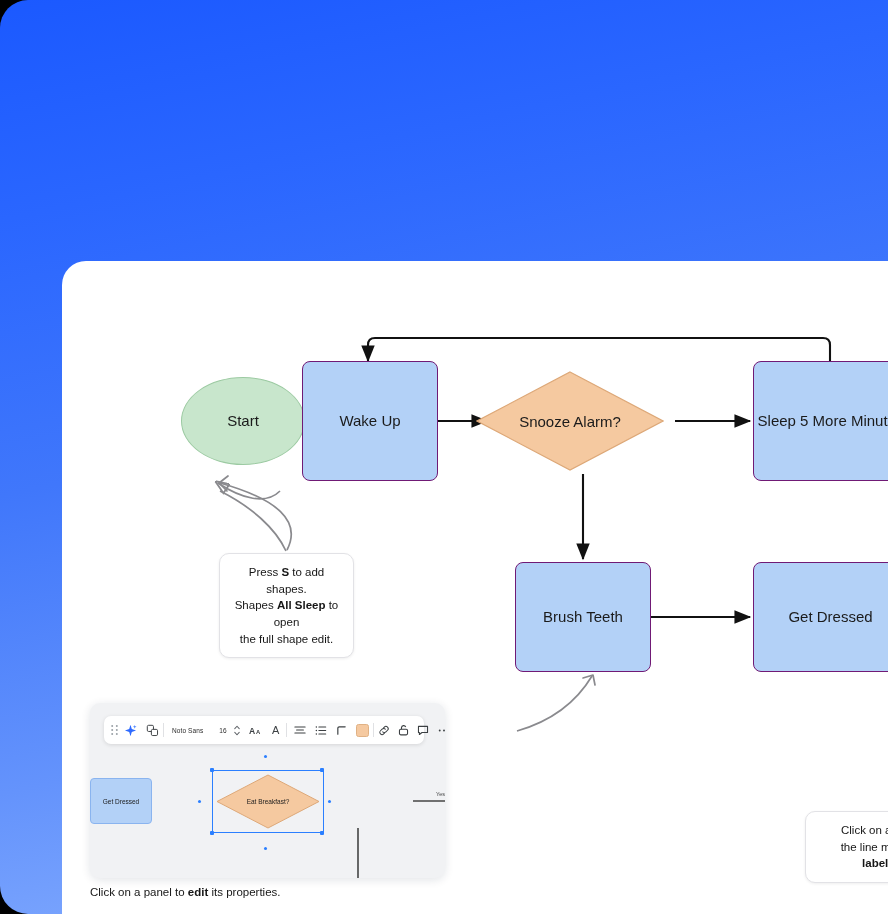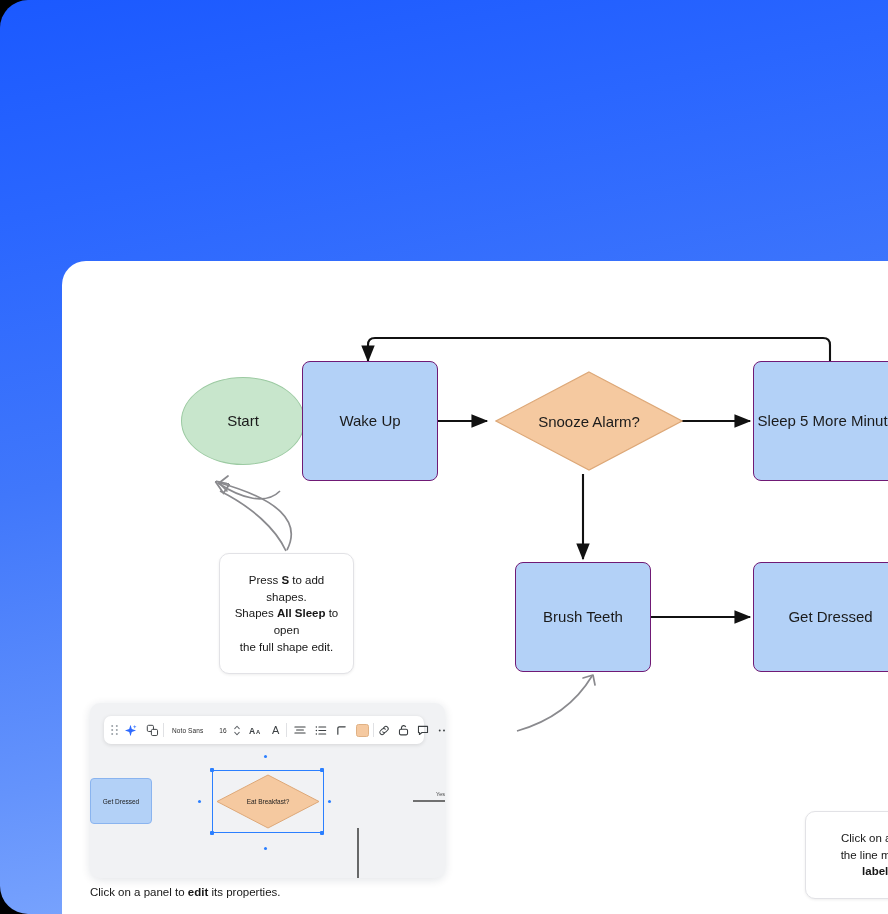--- a/index.html
+++ b/index.html
@@ -43,21 +43,21 @@
   }
 
   svg.edges{position:absolute;left:0;top:0;overflow:visible;pointer-events:none;}
 
   
   .callout{
     position:absolute;box-sizing:border-box;
     background:#fff;border:1px solid #e2e2e6;border-radius:10px;
     box-shadow:0 1px 3px rgba(0,0,0,.07);
     font-size:11.5px;line-height:1.45;color:#161616;text-align:center;
-    padding:18px 12px;font-family:"Liberation Sans",sans-serif;
+    padding:10px 12px;font-family:"Liberation Sans",sans-serif;
   }
   .callout b{font-weight:bold;}
 
   
   #inset{
     position:absolute;left:90px;top:703px;width:355px;height:175px;
     background:#f1f2f4;border-radius:10px;overflow:hidden;
     box-shadow:0 2px 10px rgba(20,30,60,.12);
   }
   #inset-toolbar{
@@ -139,21 +139,21 @@
     </svg>
 
     <div class="node ellipse" style="left:119px;top:116px;width:124px;height:88px;">
       <span>Start</span>
     </div>
 
     <div class="node rect" style="left:240px;top:100px;width:136px;height:120px;">
       <span>Wake Up</span>
     </div>
 
-    <div class="diamond-wrap" style="left:433px;top:110px;width:188px;height:100px;">
+    <div class="diamond-wrap" style="left:414px;top:110px;width:188px;height:100px;">
       <svg width="188" height="100">
         <polygon points="94,1 187,50 94,99 1,50" fill="#f5c9a0" stroke="#dda878" stroke-width="1.2"></polygon>
       </svg>
       <div class="diamond-label">Snooze Alarm?</div>
     </div>
 
     <div class="node rect" style="left:691px;top:100px;width:155px;height:120px;">
       <span>Sleep 5 More Minutes</span>
     </div>
 

